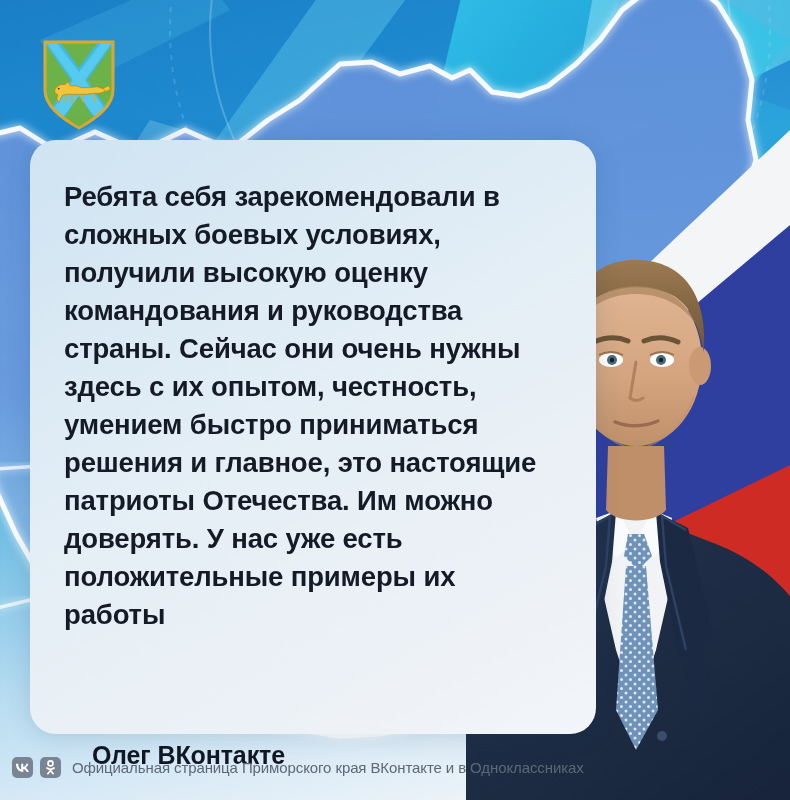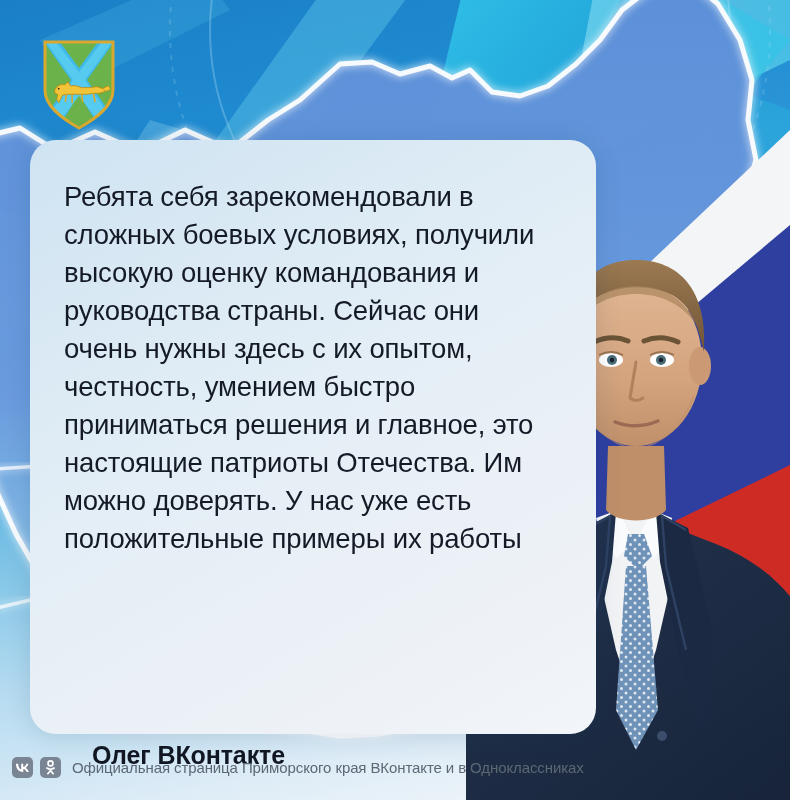--- a/index.html
+++ b/index.html
@@ -67,21 +67,21 @@
         #eef2f7 84%,
         #f2f5f9 100%);
     box-shadow:0 2px 26px rgba(20,60,100,.16);
     padding:38px 36px 0 34px;
   }
   .quote-text {
     font-size:27.5px;
     line-height:38px;
     letter-spacing:-0.15px;
     color:#141a26;
-    font-weight:400;
+    font-weight:700;
     width:480px;
   }
   .quote-author {
     position:absolute;
     left:62px; top:601px;
     font-size:25px;
     font-weight:700;
     letter-spacing:-0.1px;
     color:#101622;
   }

